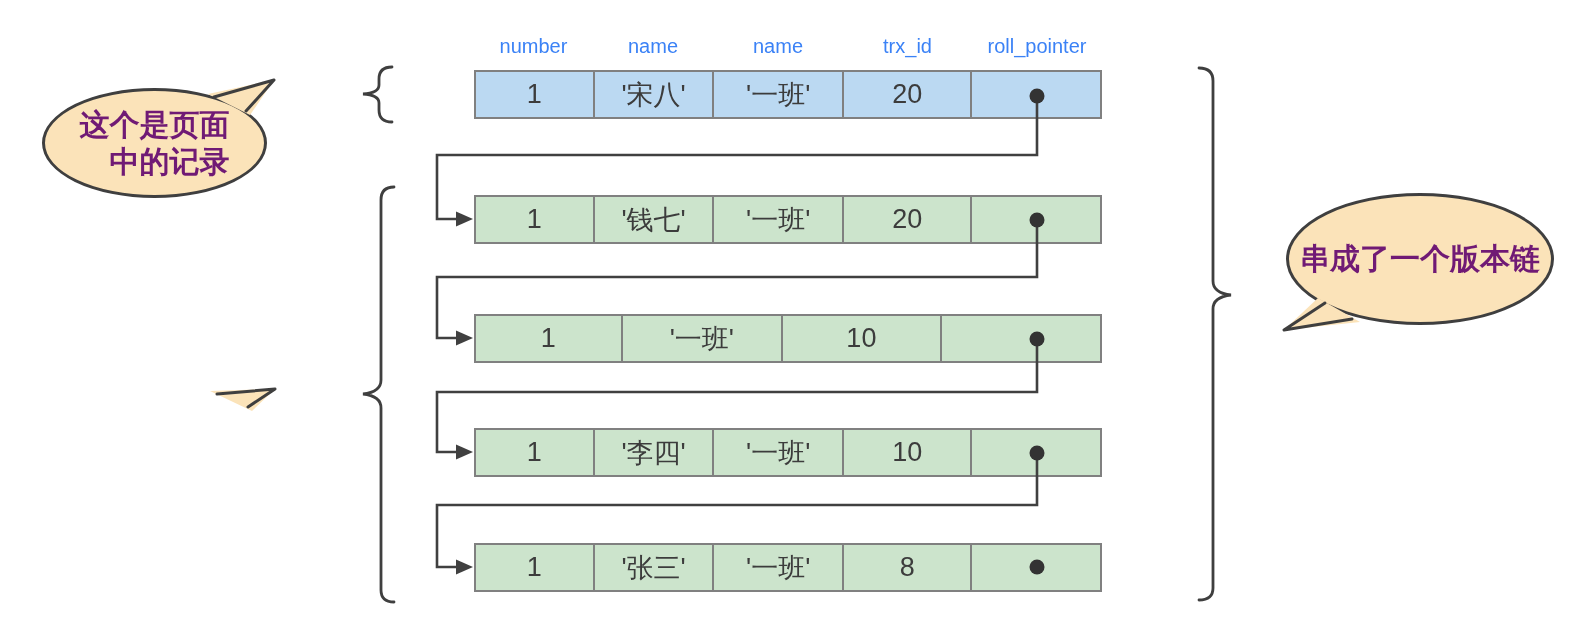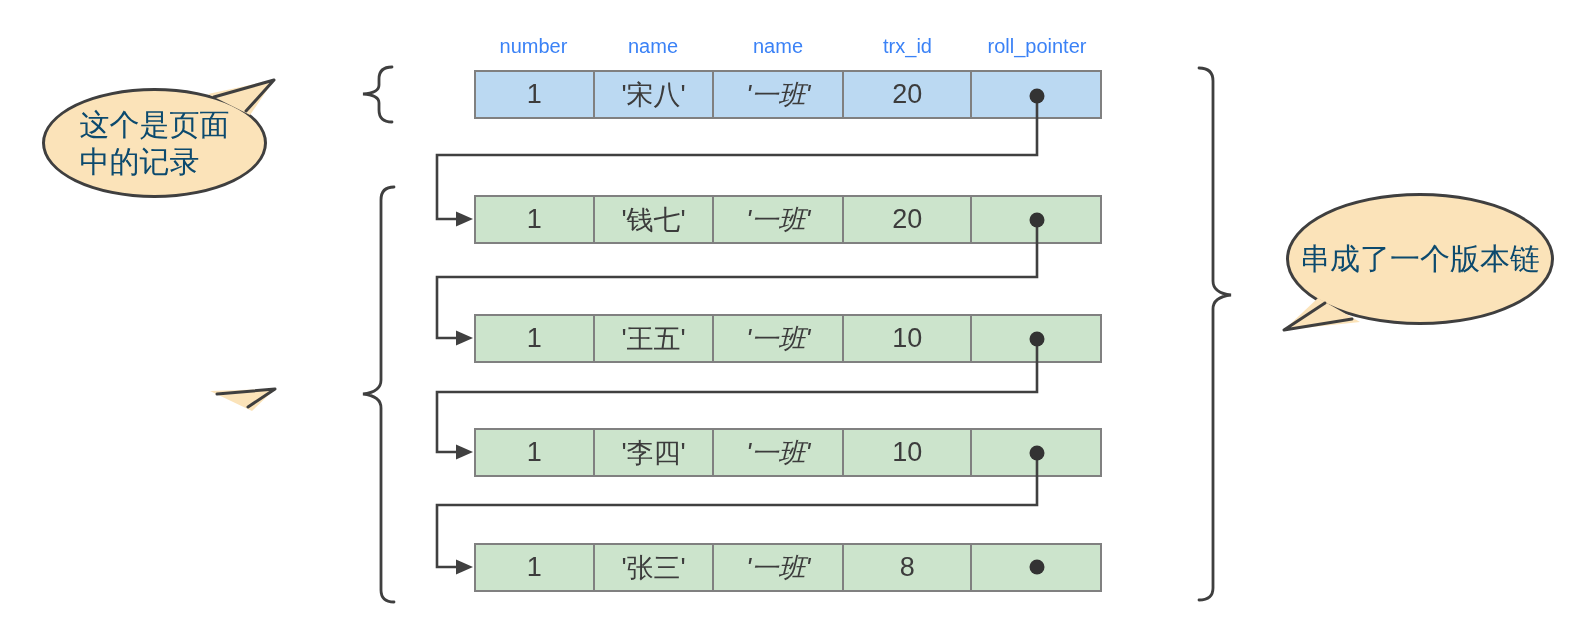--- a/index.html
+++ b/index.html
@@ -31,36 +31,37 @@
   .cell{
     display:flex;align-items:center;justify-content:center;
     font-size:27px;color:#3c3c3c;
     border-right:2px solid var(--color-border,#808080);
     box-sizing:border-box;
     white-space:nowrap;
     overflow:hidden;
   }
   .c0{flex:119 0 0;}
   .c1{flex:120 0 0;}
-  .c2{flex:130 0 0;font-style:italic;}
+  .c2{flex:130 0 0;}
   .c3{flex:129 0 0;}
   .c4{flex:130 0 0;border-right:none;}
   
   .bubble{
     position:absolute;
     border:3px solid #3f3f3f;
     border-radius:50%;
     background:var(--color-callout,#FBE3B9);
     display:flex;align-items:center;justify-content:center;
-    text-align:left;
-    font-size:30px;color:#0c4a6e;
+    text-align:right;
+    font-size:30px;color:#701a75;
     line-height:1.25;
     white-space:pre-line;
     box-sizing:border-box;
     z-index:2;
+    font-weight:bold;
   }
   
   svg.overlay{
     position:absolute;left:0;top:0;z-index:5;
     pointer-events:none;
   }
   .arrow{stroke:var(--color-line,#404040);stroke-width:2.6;fill:none;}
   .arrowhead{fill:var(--color-line,#404040);stroke:none;}
   .dot{fill:#333333;stroke:none;}
   .brace{stroke:#3f3f3f;stroke-width:2.8;fill:none;stroke-linecap:round;}
@@ -89,21 +90,20 @@
   <div class="row undo" style="top:195px;">
     <div class="cell c0">1</div>
     <div class="cell c1">'钱七'</div>
     <div class="cell c2">'一班'</div>
     <div class="cell c3">20</div>
     <div class="cell c4"></div>
   </div>
 
   <div class="row undo" style="top:314px;">
     <div class="cell c0">1</div>
-    <div class="cell c1">'王五'</div>
     <div class="cell c2">'一班'</div>
     <div class="cell c3">10</div>
     <div class="cell c4"></div>
   </div>
 
   <div class="row undo" style="top:428px;">
     <div class="cell c0">1</div>
     <div class="cell c1">'李四'</div>
     <div class="cell c2">'一班'</div>
     <div class="cell c3">10</div>

